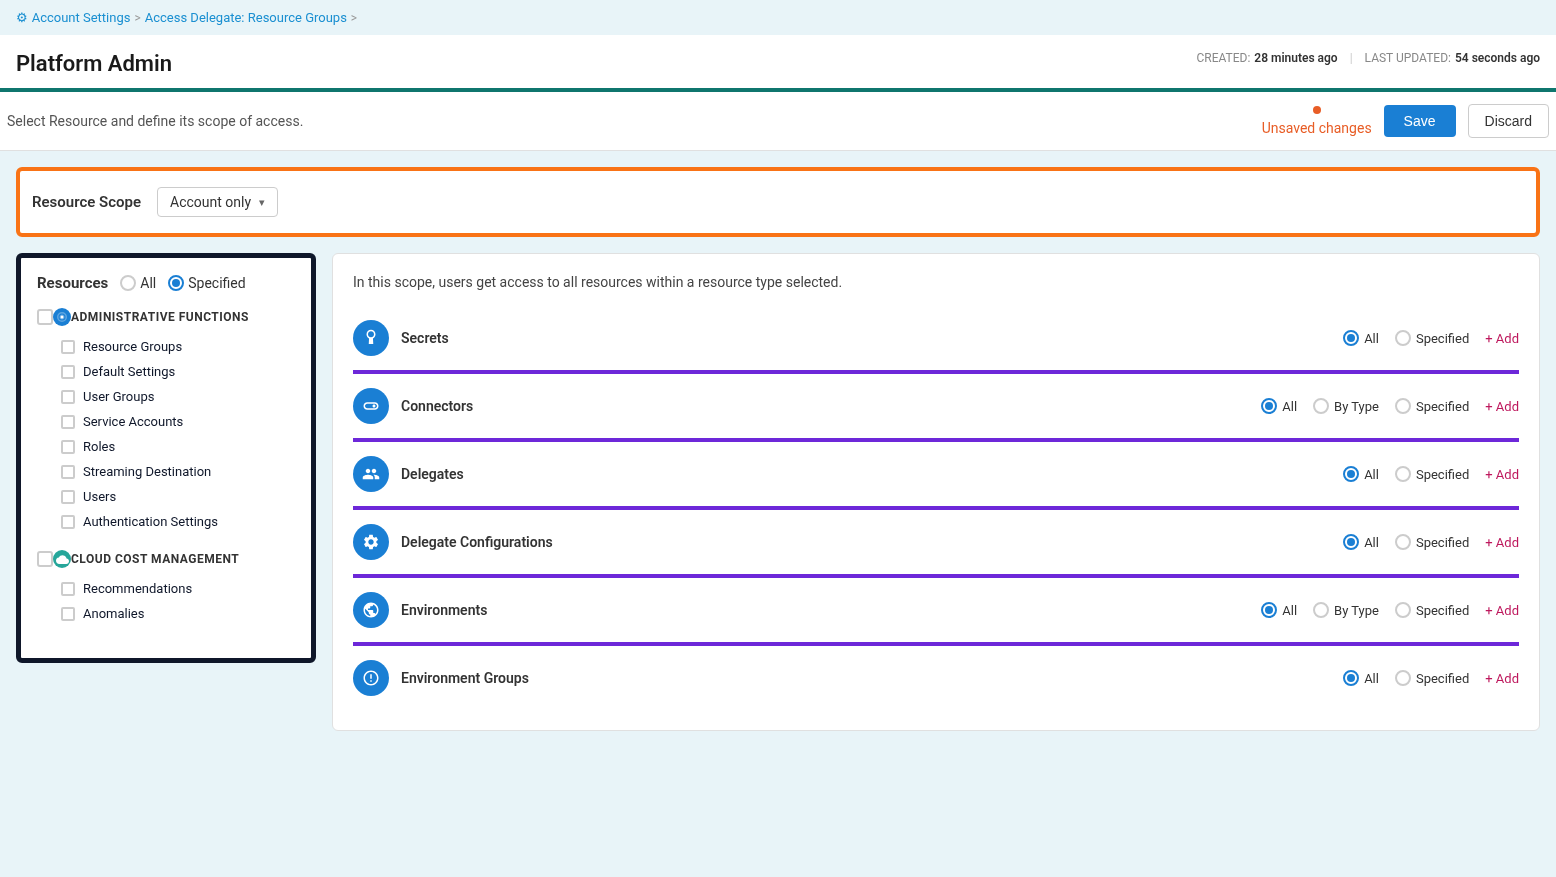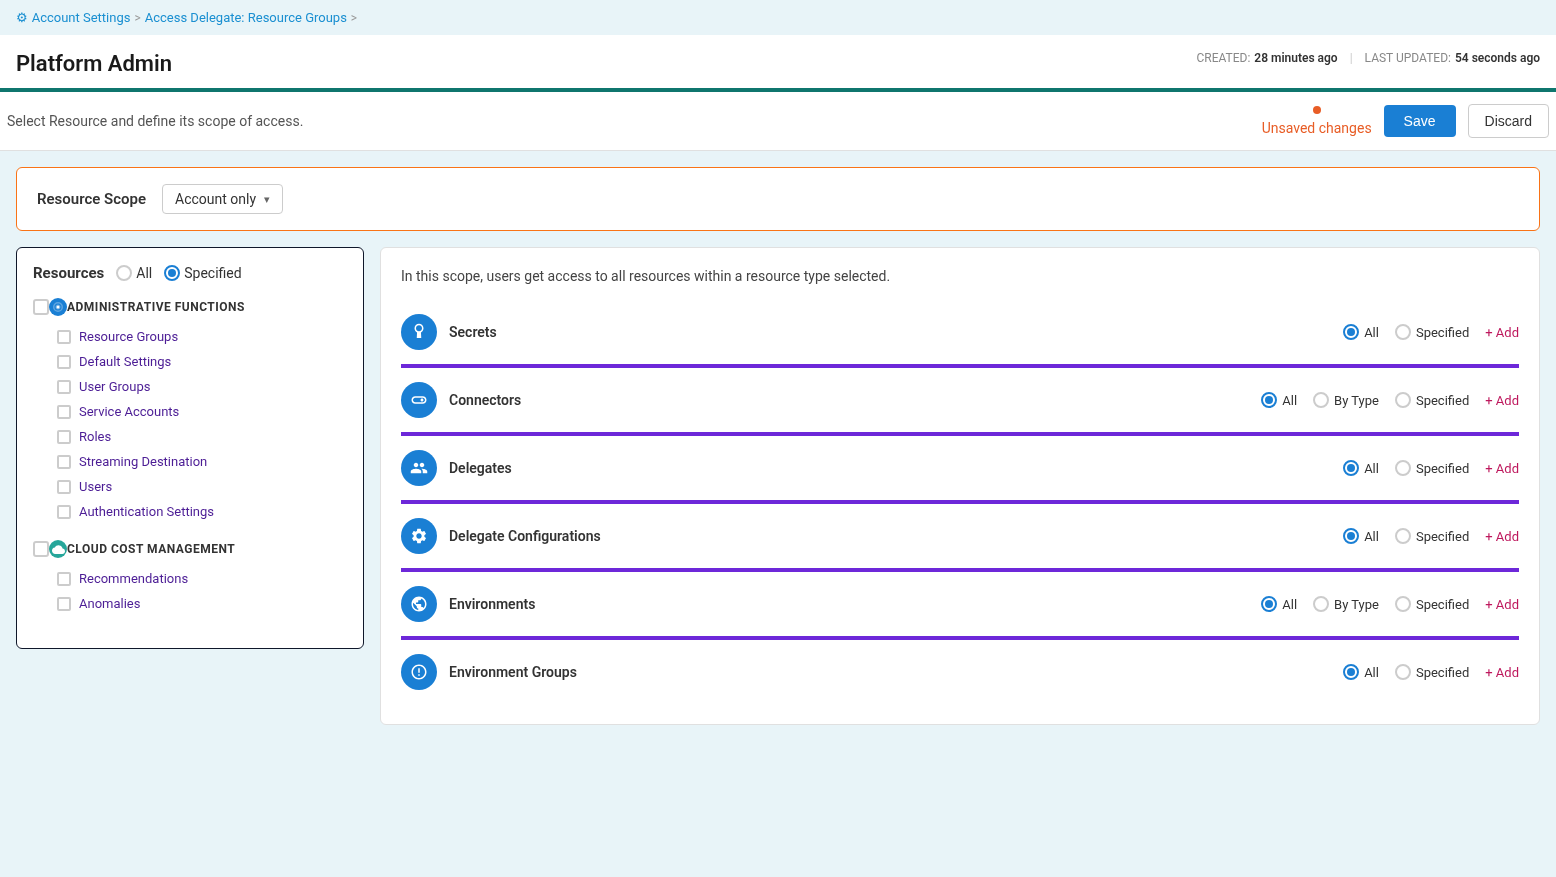--- a/index.html
+++ b/index.html
@@ -71,23 +71,23 @@
 
     .main-content {
       padding: 16px;
       display: flex;
       flex-direction: column;
       gap: 16px;
     }
 
     .resource-scope-bar {
       background: white;
-      border: 1px solid #f97316;
+      border: 4px solid #f97316;
       border-radius: 6px;
-      padding: 16px 20px;
+      padding: 16px 12px;
       display: flex;
       align-items: center;
       gap: 16px;
     }
     .resource-scope-label { font-weight: 600; font-size: 15px; }
     .scope-dropdown {
       display: flex;
       align-items: center;
       gap: 8px;
       border: 1px solid #ccc;
@@ -100,24 +100,24 @@
     }
     .scope-dropdown .chevron { color: #666; font-size: 11px; }
 
     .two-panel {
       display: flex;
       gap: 16px;
       align-items: flex-start;
     }
 
     .left-panel {
-      width: 348px;
+      width: 300px;
       flex-shrink: 0;
       background: white;
-      border: 1px solid #0f172a;
+      border: 5px solid #0f172a;
       border-radius: 6px;
       padding: 16px;
     }
     .left-panel-header {
       display: flex;
       align-items: center;
       gap: 12px;
       margin-bottom: 16px;
     }
     .resources-title { font-weight: 700; font-size: 15px; }
@@ -150,21 +150,21 @@
     .section-icon.teal { background: #26a69a; }
     .section-name { font-weight: 700; font-size: 12px; color: #333; text-transform: uppercase; letter-spacing: 0.5px; }
 
     .section-items { padding-left: 24px; }
     .section-item {
       display: flex;
       align-items: center;
       gap: 8px;
       padding: 5px 0;
       font-size: 13px;
-      color: #4c1d95;
+      color: #0f172a;
     }
     .item-checkbox {
       width: 14px; height: 14px; border: 2px solid #ccc; border-radius: 2px;
       background: white; cursor: pointer; flex-shrink: 0;
     }
 
     .right-panel {
       flex: 1;
       background: white;
       border: 1px solid #e0e0e0;

